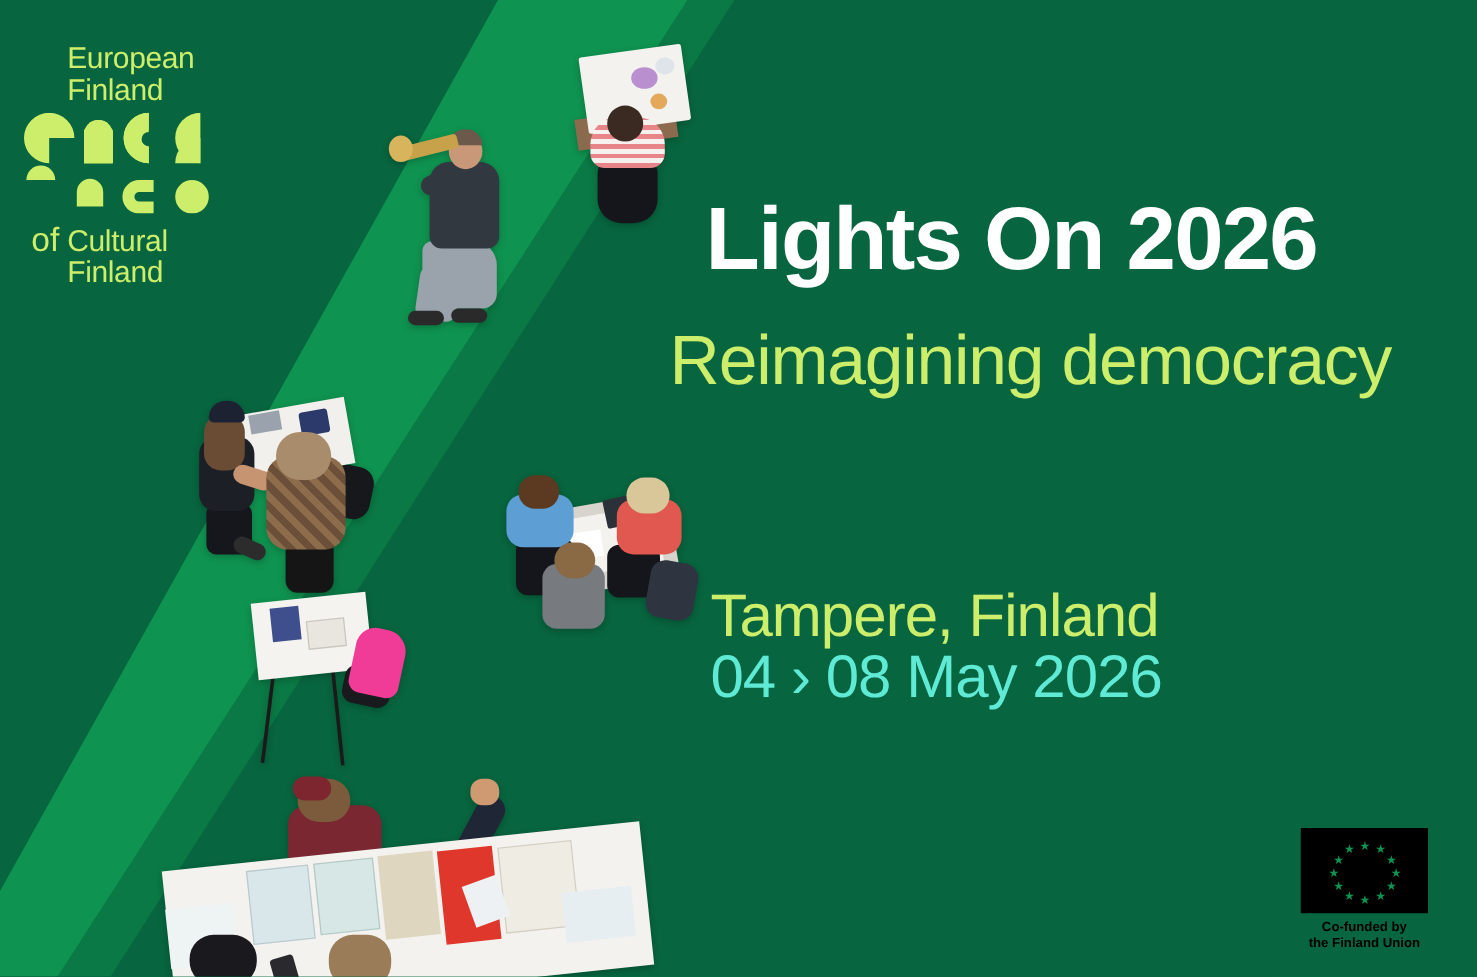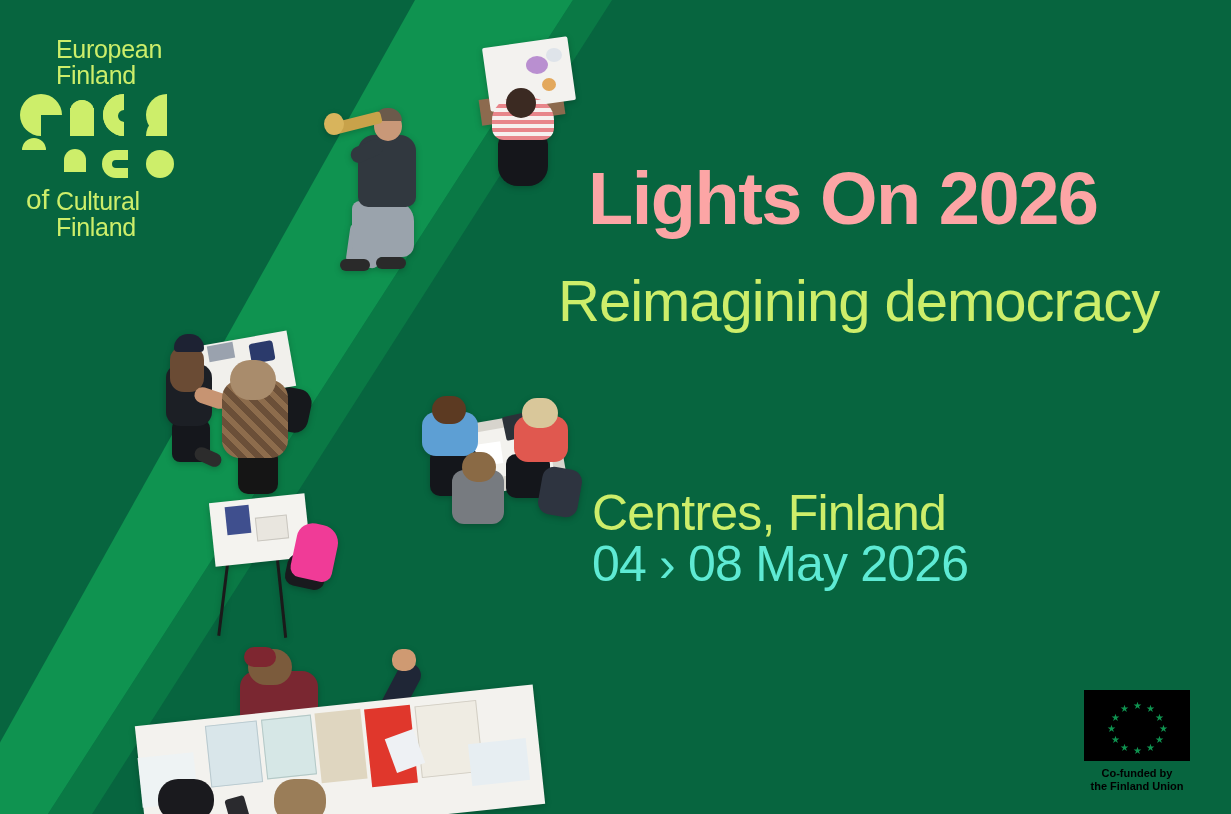--- a/index.html
+++ b/index.html
@@ -32,21 +32,21 @@
   .logo-mark{position:absolute;left:0px;top:58px;width:168px;height:84px;}
   .logo-bottom{position:absolute;left:36px;top:152px;}
   .logo-of{
     position:absolute;left:6px;top:150px;color:#cdee6a;
     font-size:28px;line-height:28px;font-weight:400;
   }
 
   
   .headline{
     position:absolute;left:588px;top:160px;
-    color:#fca5a5;font-weight:700;font-size:74px;line-height:78px;
+    color:#ffffff;font-weight:700;font-size:74px;line-height:78px;
     letter-spacing:-1.5px;white-space:nowrap;
   }
   .subhead{
     position:absolute;left:558px;top:270px;
     color:#cdee6a;font-weight:400;font-size:58px;line-height:62px;
     letter-spacing:-1px;white-space:nowrap;
   }
   .venue{
     position:absolute;left:592px;top:488px;
     color:#cdee6a;font-weight:400;font-size:50px;line-height:50px;
@@ -300,21 +300,21 @@
     <div class="logo-of">of</div>
 
     <div class="logo-bottom">
       <div class="logo-word">Cultural</div>
       <div class="logo-word">Finland</div>
     </div>
   </div>
 
   <div class="headline">Lights On 2026</div>
   <div class="subhead">Reimagining democracy</div>
-  <div class="venue">Centres, Finland</div>
+  <div class="venue">Tampere, Finland</div>
   <div class="dates">04 › 08 May 2026</div>
 
 
   <div class="eu">
     <div class="eu-flag">
       <span class="eu-star" style="left:49px;top:11px;">★</span>
       <span class="eu-star" style="left:62px;top:14px;">★</span>
       <span class="eu-star" style="left:71px;top:23px;">★</span>
       <span class="eu-star" style="left:75px;top:34px;">★</span>
       <span class="eu-star" style="left:71px;top:45px;">★</span>

